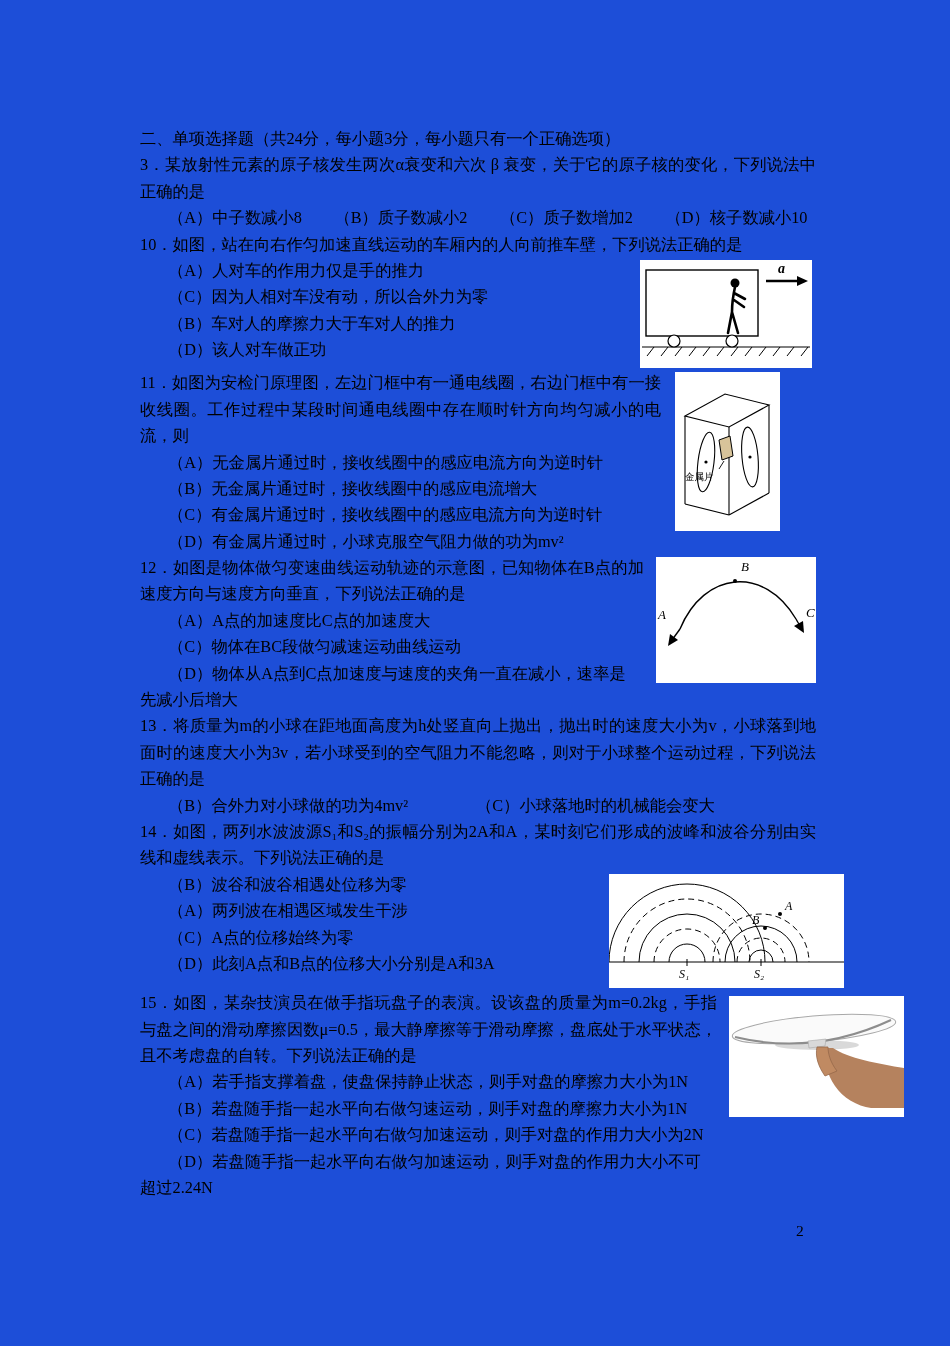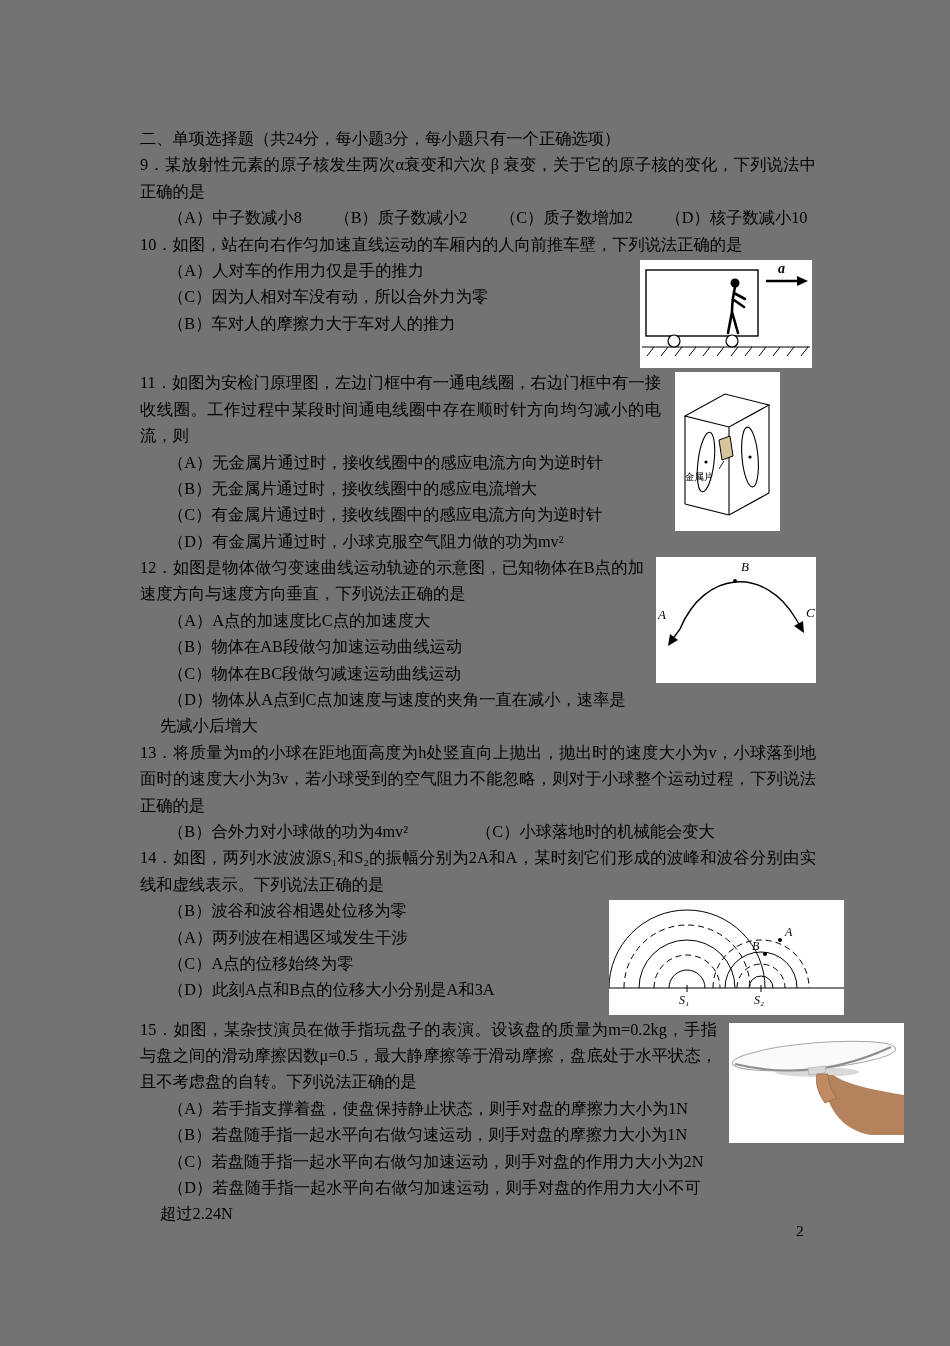--- a/index.html
+++ b/index.html
@@ -1,49 +1,49 @@
 <!DOCTYPE html>
 <html><head>
 <meta charset="utf-8">
 <style>
   * { box-sizing: border-box; }
   html,body { margin:0; padding:0; background:#fff; }
   .page {
-    position:relative; width:950px; height:1346px; background:#737373;
+    position:relative; width:950px; height:1346px; background:#1d4ed8;
     font-family:"Liberation Serif","DejaVu Serif",serif; color:#000; overflow:hidden;
   }
   .content {
     position:absolute; left:140px; top:126px; width:676px;
     font-size:16.3px; line-height:1.62; text-align:justify;
   }
   p { margin:0; }
   .q { overflow:visible; }
   .q::after { content:""; display:block; clear:both; }
   .opts p, .opt-line { padding-left:28px; }
-  .cont { padding-left:0;margin-left:20px; }
+  .cont { padding-left:0; }
   .opt-grid { display:grid; grid-template-columns:308px auto; padding-left:28px; }
   .fig { float:right; background:#fff; }
   .fig-cart   { margin:2px 4px 2px 10px; }
   .fig-gate   { margin:2px 36px 2px 14px; }
   .fig-traj   { margin:2px 0 2px 12px; }
   .fig-wave   { margin:2px -28px 2px 12px; }
   .fig-plate  { margin:6px -88px 2px 12px; }
   .pageno { position:absolute; left:796px; top:1222px; font-size:15.5px; }
   svg text { font-family:"Liberation Serif","DejaVu Serif",serif; }
 </style>
 </head>
 <body>
 
 <div class="page">
   <div class="content">
 
     <p>二、单项选择题（共24分，每小题3分，每小题只有一个正确选项）</p>
 
     <div class="q">
-      <p>9．某放射性元素的原子核发生两次α衰变和六次 β 衰变，关于它的原子核的变化，下列说法中正确的是</p>
+      <p>3．某放射性元素的原子核发生两次α衰变和六次 β 衰变，关于它的原子核的变化，下列说法中正确的是</p>
       <p class="opt-line">（A）中子数减小8　　（B）质子数减小2　　（C）质子数增加2　　（D）核子数减小10</p>
     </div>
 
     <div class="q">
       <p>10．如图，站在向右作匀加速直线运动的车厢内的人向前推车壁，下列说法正确的是</p>
       <div class="opts">
         <div class="fig fig-cart">
           <svg width="172" height="100" viewBox="0 0 172 100">
             <line x1="2" y1="87" x2="170" y2="87" stroke="#000" stroke-width="1.2"></line>
             <path d="M14,87 l-7,9 M28,87 l-7,9 M42,87 l-7,9 M56,87 l-7,9 M70,87 l-7,9 M84,87 l-7,9 M98,87 l-7,9 M112,87 l-7,9 M126,87 l-7,9 M140,87 l-7,9 M154,87 l-7,9 M168,87 l-7,9" stroke="#000" stroke-width="1" fill="none"></path>
@@ -53,20 +53,21 @@
             <circle cx="95" cy="23" r="4.5" fill="#000"></circle>
             <path d="M95,27 C93,36 92,44 92,52 L88,73 M92,52 L98,73 M94,33 L105,39 M94,40 L104,47" stroke="#000" stroke-width="2.6" fill="none" stroke-linecap="round"></path>
             <line x1="126" y1="21" x2="159" y2="21" stroke="#000" stroke-width="2.4"></line>
             <polygon points="168,21 157,16 157,26" fill="#000"></polygon>
             <text x="138" y="13" font-size="14" font-weight="bold" font-style="italic">a</text>
           </svg>
         </div>
         <p>（A）人对车的作用力仅是手的推力</p>
         <p>（C）因为人相对车没有动，所以合外力为零</p>
         <p>（B）车对人的摩擦力大于车对人的推力</p>
+        <p>（D）该人对车做正功</p>
       </div>
     </div>
 
     <div class="q">
       <div class="fig fig-gate">
         <svg width="105" height="150" viewBox="0 0 105 150">
           <polygon points="10,44 50,22 94,33 54,55" fill="#fff" stroke="#000" stroke-width="1.1"></polygon>
           <line x1="10" y1="44" x2="10" y2="132" stroke="#000" stroke-width="1.1"></line>
           <line x1="54" y1="55" x2="54" y2="143" stroke="#000" stroke-width="1.1"></line>
           <line x1="94" y1="33" x2="94" y2="121" stroke="#000" stroke-width="1.1"></line>
@@ -100,21 +101,20 @@
           <polygon points="12,89 14,77 22,83" fill="#000"></polygon>
           <circle cx="79" cy="24" r="2" fill="#000"></circle>
           <text x="2" y="62" font-size="13" font-style="italic">A</text>
           <text x="85" y="14" font-size="13" font-style="italic">B</text>
           <text x="150" y="60" font-size="13" font-style="italic">C</text>
         </svg>
       </div>
       <p>12．如图是物体做匀变速曲线运动轨迹的示意图，已知物体在B点的加速度方向与速度方向垂直，下列说法正确的是</p>
       <div class="opts">
         <p>（A）A点的加速度比C点的加速度大</p>
-        <p>（B）物体在AB段做匀加速运动曲线运动</p>
         <p>（C）物体在BC段做匀减速运动曲线运动</p>
         <p>（D）物体从A点到C点加速度与速度的夹角一直在减小，速率是</p>
       </div>
       <p class="cont">先减小后增大</p>
     </div>
 
     <div class="q">
       <p>13．将质量为m的小球在距地面高度为h处竖直向上抛出，抛出时的速度大小为v，小球落到地面时的速度大小为3v，若小球受到的空气阻力不能忽略，则对于小球整个运动过程，下列说法正确的是</p>
       <div class="opt-grid">
         <div>（B）合外力对小球做的功为4mv²</div>

